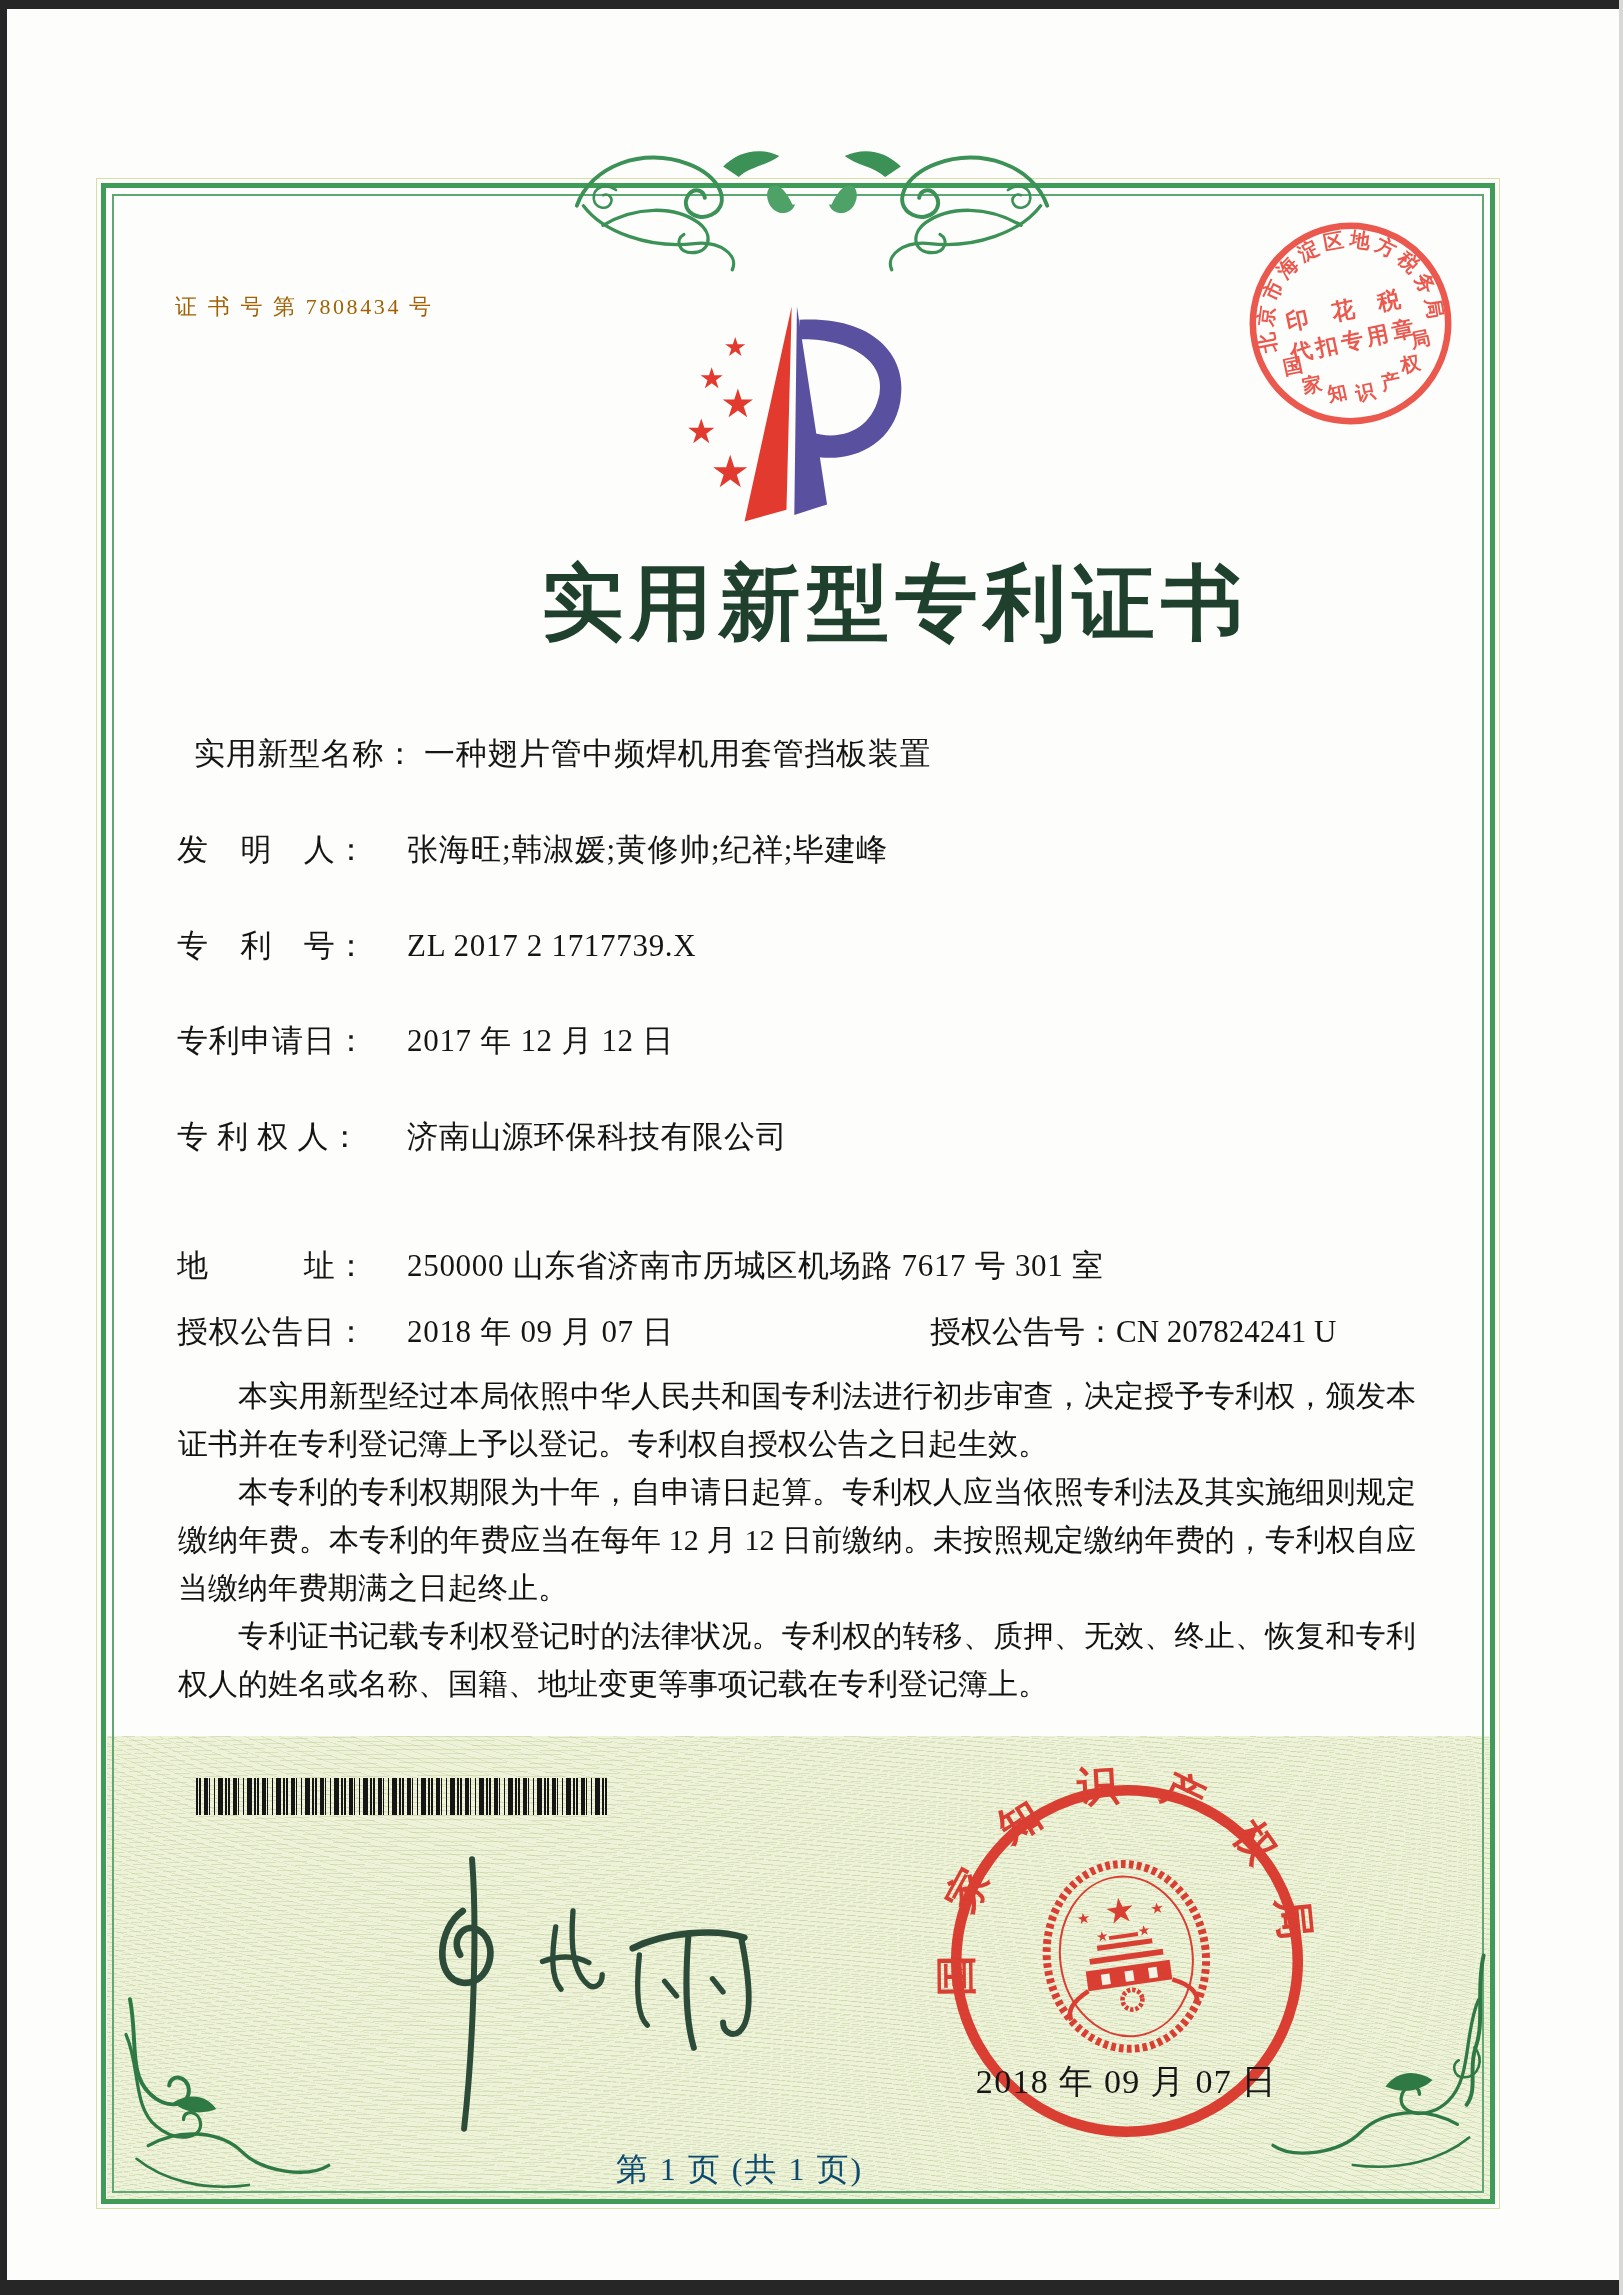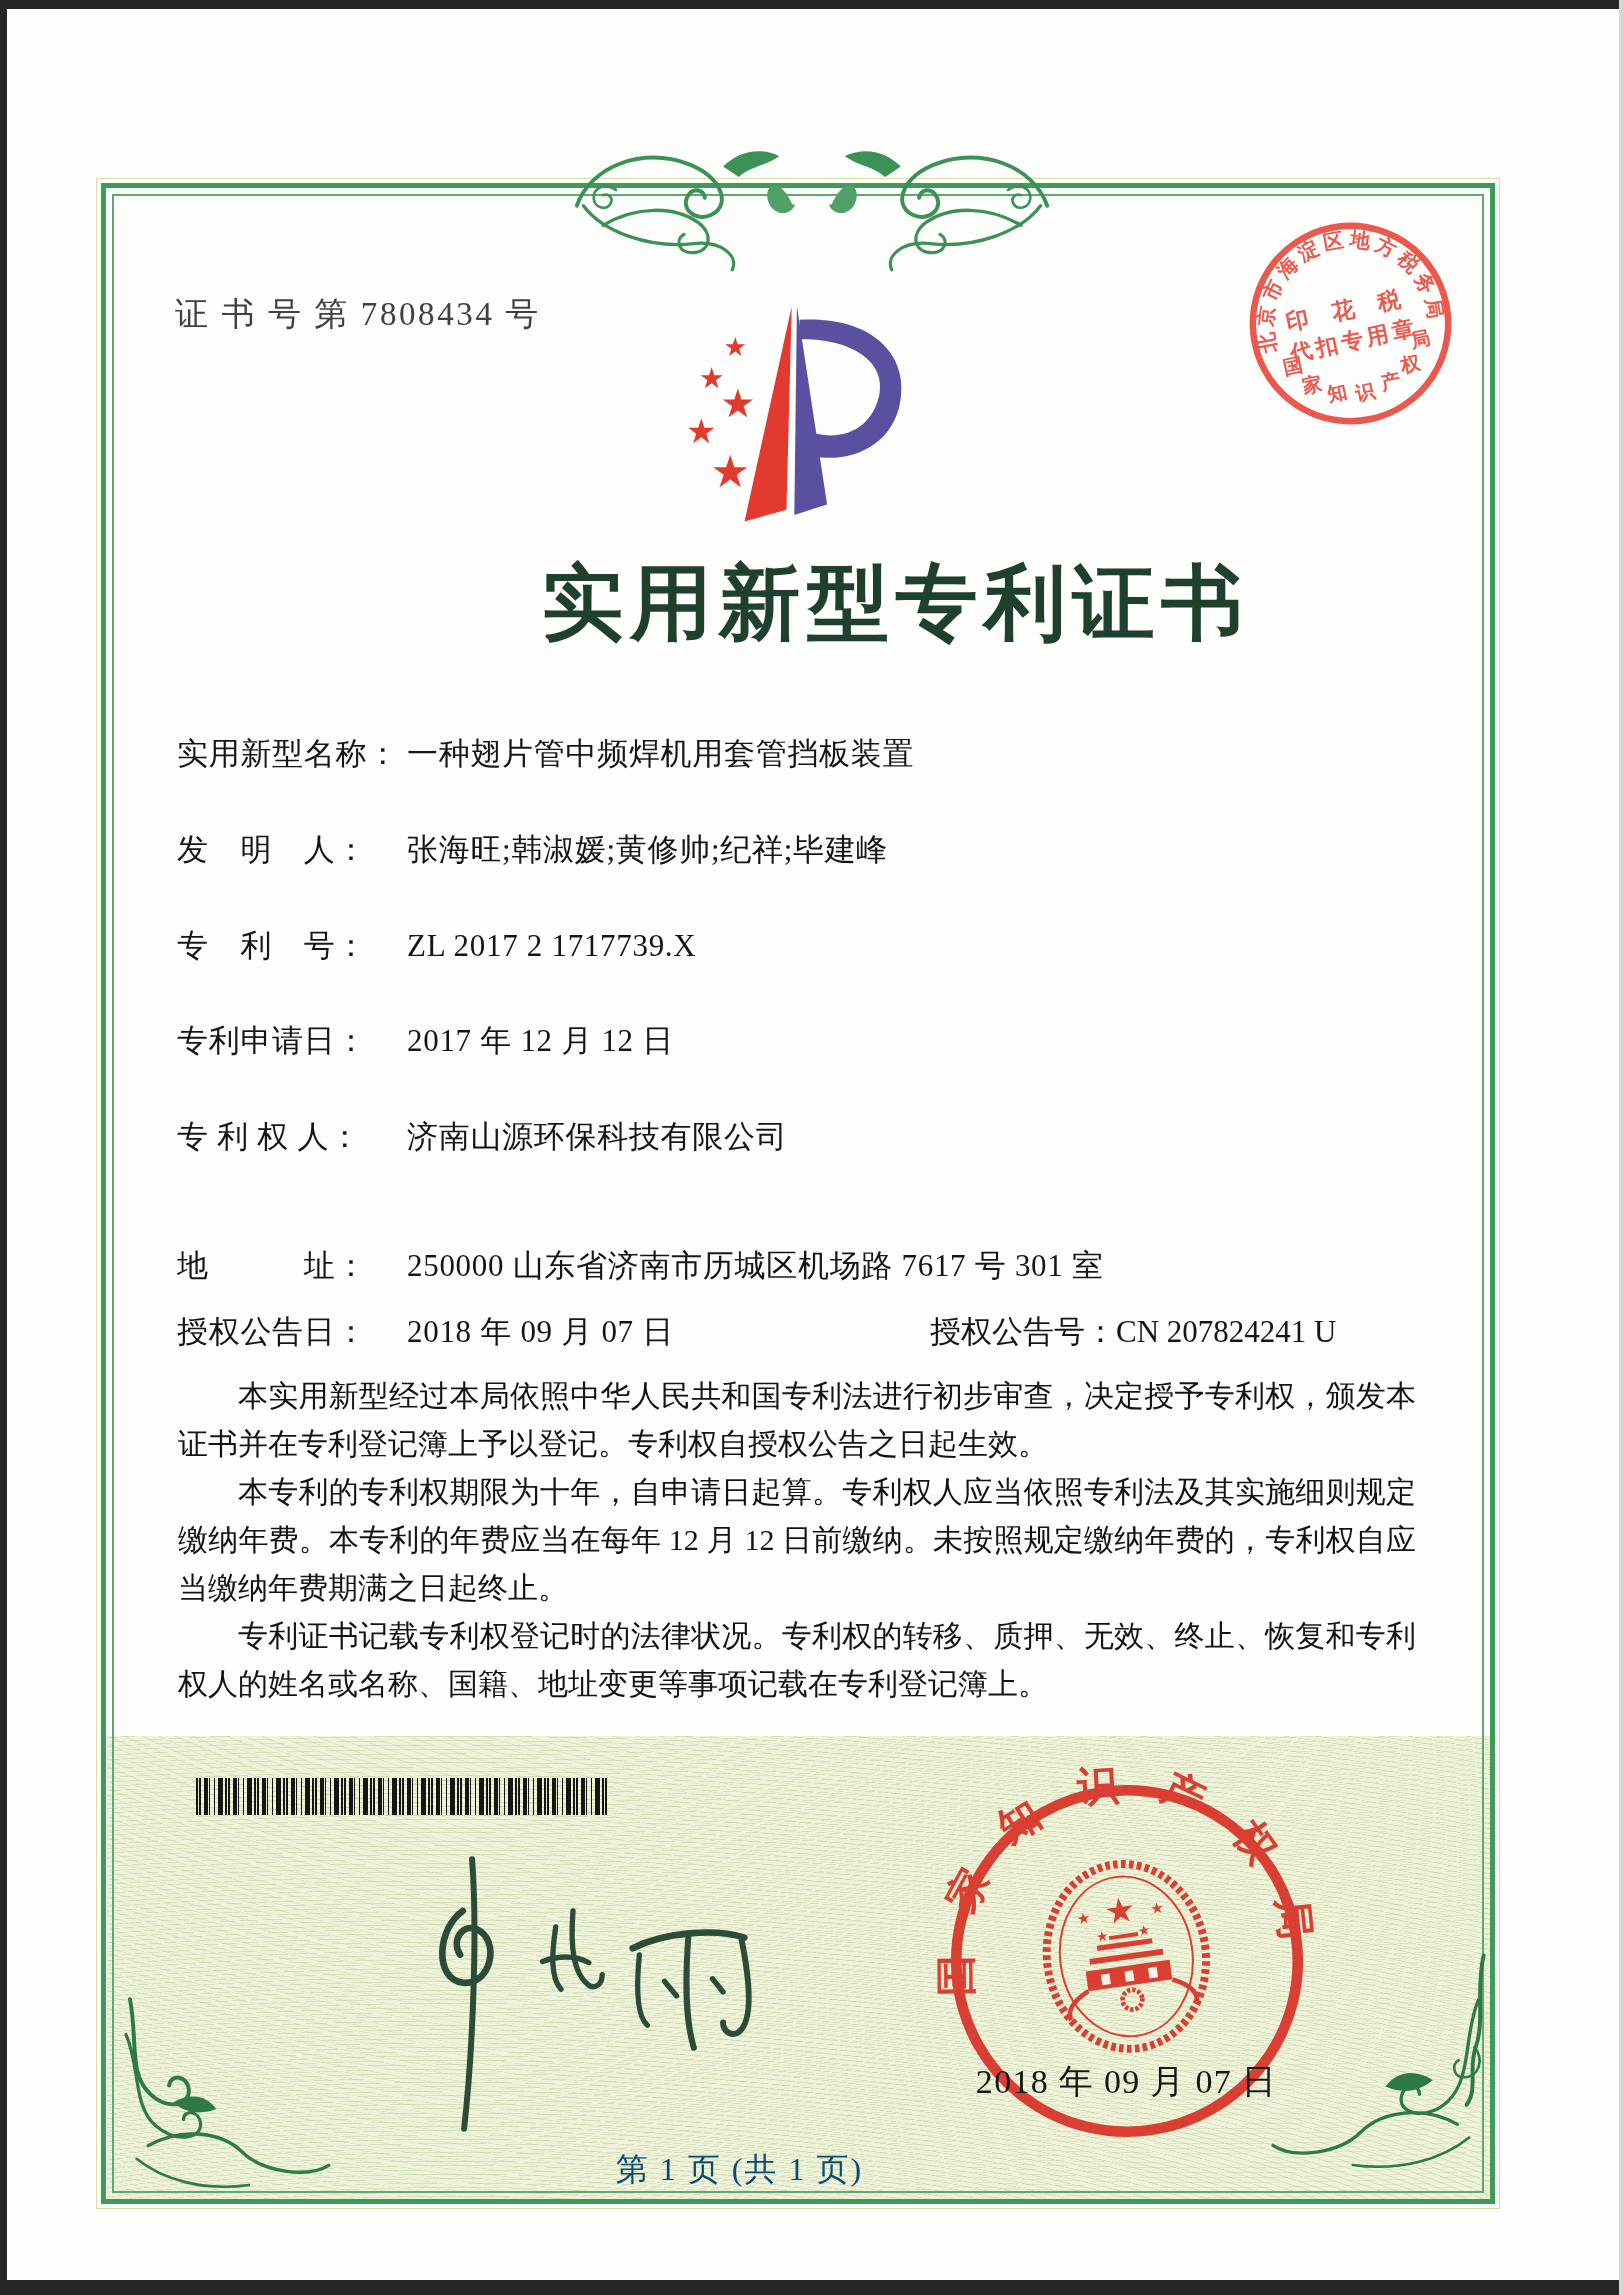--- a/index.html
+++ b/index.html
@@ -24,30 +24,30 @@
 
   
   #frame{
     position:absolute;left:101px;top:183px;width:1394px;height:2021px;
     box-sizing:border-box;border:5.2px solid #3f9b58;
   }
   #frame::before{content:'';position:absolute;inset:5.9px;border:2px solid #5fa873;}
   #frame::after{content:'';position:absolute;inset:-9.8px;border:1.3px solid #d9dfa4;}
 
   .abs{position:absolute;}
-  #cert-number{left:175px;top:292px;font-size:33px;letter-spacing:2.6px;color:#404040;}
+  #cert-number{left:175px;top:292px;font-size:22px;letter-spacing:2.6px;color:#a16207;}
   #title{
     left:101px;top:549px;width:1589px;text-align:center;
     font-size:82px;font-weight:600;letter-spacing:6.5px;color:#20402e;
   }
 
   .row{position:absolute;left:177px;width:1250px;display:flex;font-size:31px;line-height:39px;color:#151515;}
   .row .lbl{display:inline-block;width:230px;white-space:pre;letter-spacing:0.7px;flex:none;}
   .row .val{letter-spacing:0.7px;white-space:pre;}
-  #row-0{top:734px;} #row-1{top:830px;} #row-2{top:926px;}
+  #row-0{top:734px;margin-left:17px;} #row-1{top:830px;} #row-2{top:926px;}
   #row-3{top:1021px;} #row-4{top:1117px;} #row-5{top:1214px;margin-top:32px;} #row-6{top:1312px;}
   .pair2{position:absolute;left:753px;top:0;white-space:pre;}
 
   #paragraphs{left:178px;top:1372px;width:1238px;font-size:30px;line-height:48px;text-align:justify;color:#131313;}
   #paragraphs p{margin:0;text-indent:2em;}
 
   #barcode{
     left:196px;top:1778px;width:411px;height:37px;
     background-image:
       repeating-linear-gradient(90deg,#151515 0 2px,transparent 2px 3.3px,#151515 3.3px 4.6px,transparent 4.6px 7.9px,

